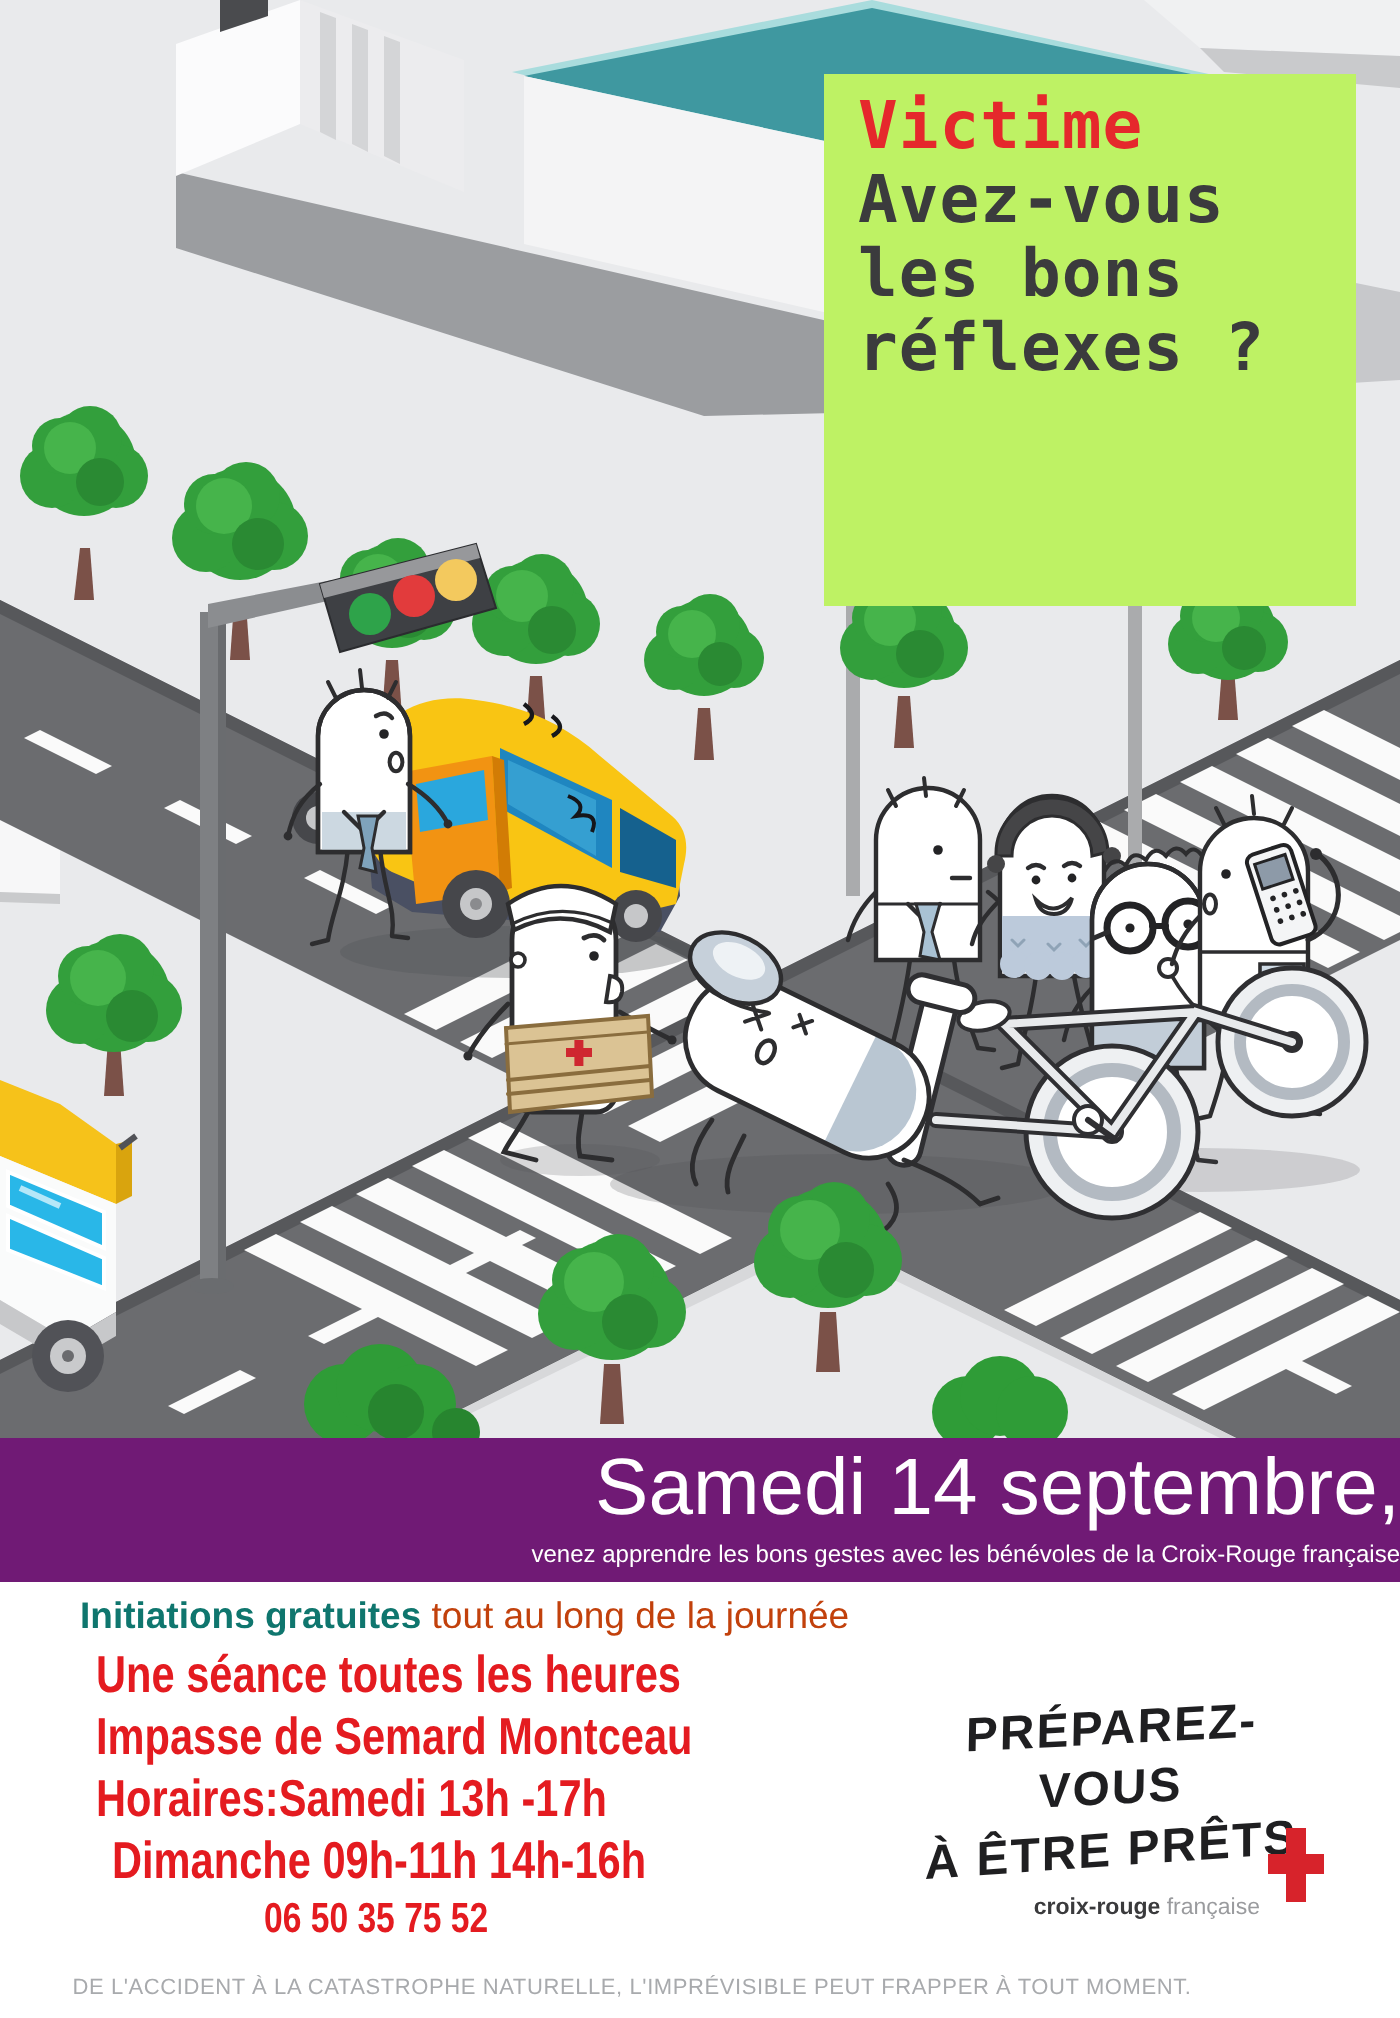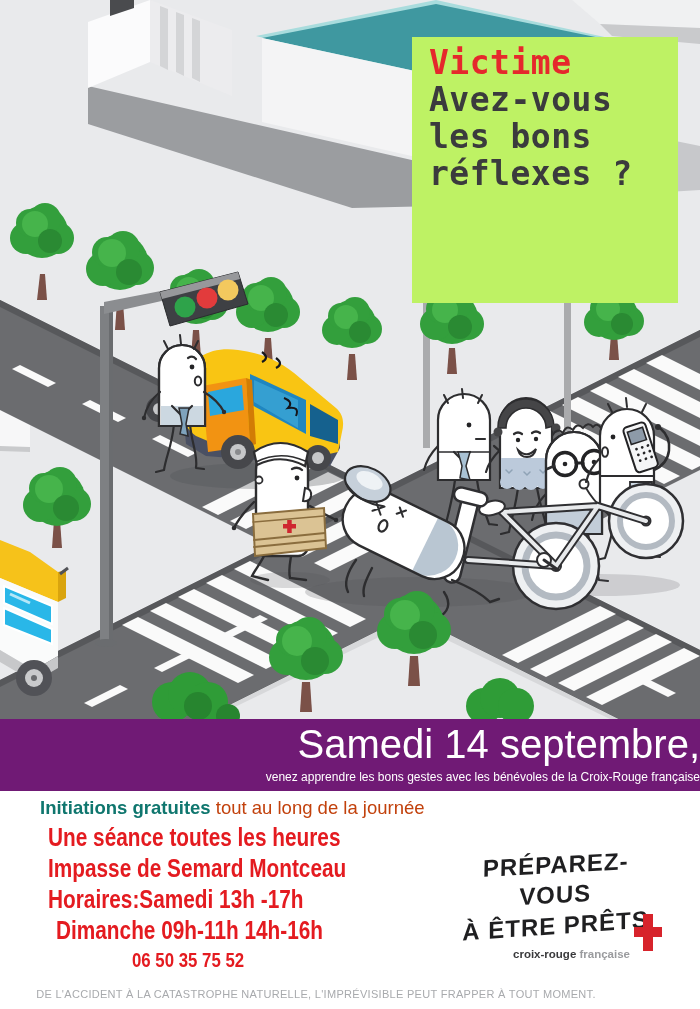--- a/index.html
+++ b/index.html
@@ -35,21 +35,21 @@
            font-size:21px;line-height:24px;padding-left:105px;margin-top:2px;}
 
   
   .logo{position:absolute;left:448px;top:850px;width:215px;text-align:center;color:#1f1f21;}
   .slogan1,.slogan2{font-weight:700;font-size:24px;line-height:30px;letter-spacing:1px;
             transform:rotate(-3deg) skewX(-4deg);}
   .slogan2{transform:rotate(-4deg) skewX(-4deg);margin-top:1px;}
   .brand{position:absolute;left:495px;top:948px;width:135px;text-align:right;
          font-size:11.5px;line-height:13px;white-space:nowrap;}
   .brand .b{font-weight:700;color:#3a3a3c;}
-  .brand .l{font-weight:700;color:#9a9b9e;}
+  .brand .l{font-weight:400;color:#9a9b9e;}
   .cross{position:absolute;left:634px;top:914px;width:28px;height:37px;}
 
   
   .footer{position:absolute;left:0;top:988px;width:632px;text-align:center;
           font-size:11px;letter-spacing:.3px;color:#a8aaad;white-space:nowrap;}
 </style>
 </head>
 <body>
 
 <div class="poster">

